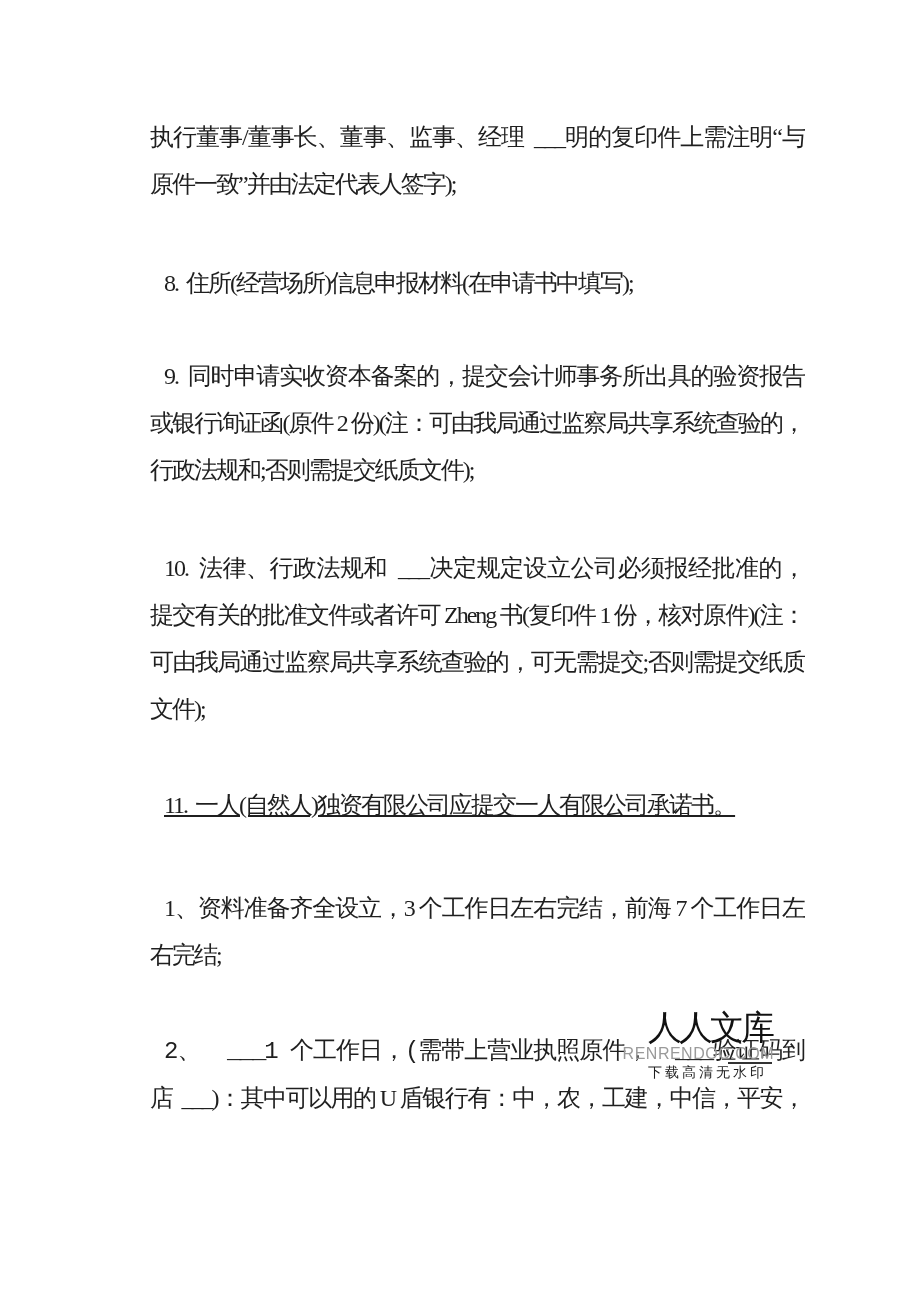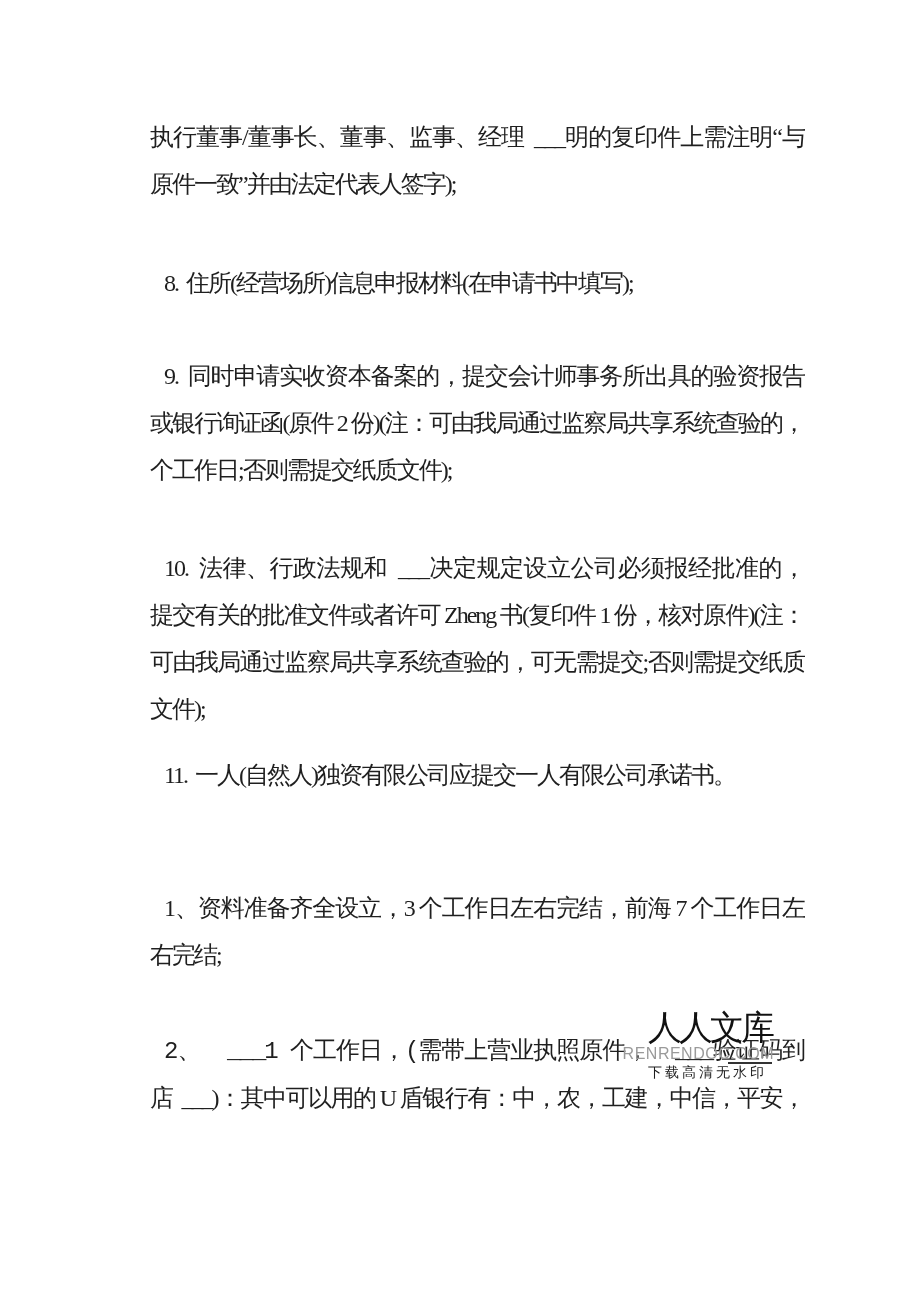--- a/index.html
+++ b/index.html
@@ -92,29 +92,29 @@
       <div class="para" style="top: 114px;">
         <div class="line full">执行董事/董事长、董事、监事、经理&nbsp;&nbsp;___明的复印件上需注明“与</div>
         <div class="line">原件一致”并由法定代表人签字);</div>
       </div>
       <div class="para" style="top: 260px;">
         <div class="line" style="text-indent: 14px;">8.&nbsp;&nbsp;住所(经营场所)信息申报材料(在申请书中填写);</div>
       </div>
       <div class="para" style="top: 353px;">
         <div class="line full" style="text-indent: 14px;">9.&nbsp;&nbsp;同时申请实收资本备案的，提交会计师事务所出具的验资报告</div>
         <div class="line full">或银行询证函(原件 2 份)(注：可由我局通过监察局共享系统查验的，</div>
-        <div class="line">个工作日;否则需提交纸质文件);</div>
+        <div class="line">行政法规和;否则需提交纸质文件);</div>
       </div>
       <div class="para" style="top: 545px;">
         <div class="line full" style="text-indent: 14px;">10.&nbsp;&nbsp;法律、行政法规和&nbsp;&nbsp;___决定规定设立公司必须报经批准的，</div>
         <div class="line full">提交有关的批准文件或者许可 Zheng 书(复印件 1 份，核对原件)(注：</div>
         <div class="line full">可由我局通过监察局共享系统查验的，可无需提交;否则需提交纸质</div>
         <div class="line">文件);</div>
       </div>
-      <div class="para" style="top: 752px;">
+      <div class="para" style="top: 782px; text-decoration: underline;">
         <div class="line" style="text-indent: 14px;">11.&nbsp;&nbsp;一人(自然人)独资有限公司应提交一人有限公司承诺书。</div>
       </div>
       <div class="para" style="top: 885px;">
         <div class="line full" style="text-indent: 14px;">1、资料准备齐全设立，3 个工作日左右完结，前海 7 个工作日左</div>
         <div class="line">右完结;</div>
       </div>
       <div class="para" style="top: 1028px;">
         <div class="line full" style="text-indent: 14px; font-family: Liberation Mono, monospace;">2、&nbsp;&nbsp;___1 个工作日，(需带上营业执照原件，&nbsp;&nbsp;___验证码到</div>
         <div class="line full">店&nbsp;&nbsp;___)：其中可以用的 U 盾银行有：中，农，工建，中信，平安，</div>
       </div>

